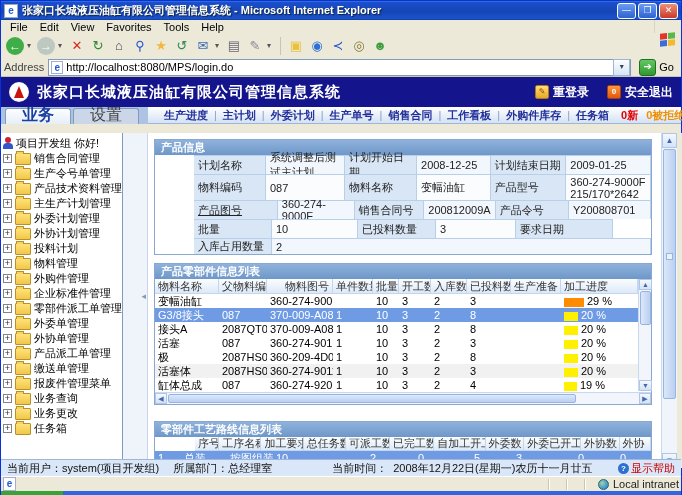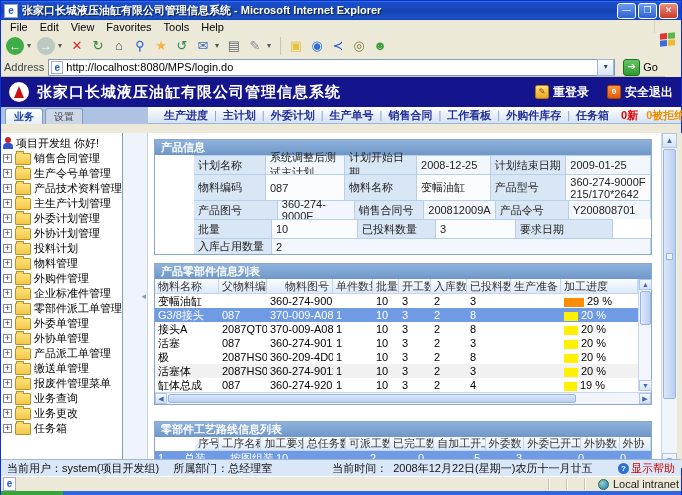--- a/index.html
+++ b/index.html
@@ -20,41 +20,41 @@
   .menu-item{padding:0 5px;color:#000;}
   .winlogo{position:absolute;right:0;top:19px;width:26px;height:39px;background:#ECE9D8;border-left:1px solid #D8D4BE;display:flex;align-items:center;justify-content:center;}
   .flag{width:16px;height:14px;display:grid;grid-template-columns:7px 7px;grid-template-rows:6px 6px;gap:1px;transform:skewY(-6deg);}
   .flag i{display:block;}
   .toolbar{position:absolute;left:0;top:32px;right:26px;height:25px;display:flex;align-items:center;gap:3px;padding-left:5px;background:#ECE9D8;border-bottom:1px solid #C9C5AE;}
   .tbtn{height:20px;min-width:18px;display:flex;align-items:center;justify-content:center;font-size:13px;}
   .tbtn .circle{width:18px;height:18px;border-radius:50%;display:flex;align-items:center;justify-content:center;color:#fff;font-size:12px;font-weight:bold;}
   .tb-dd{font-size:8px;color:#555;min-width:7px;}
   .tb-sep{width:1px;height:18px;background:#C9C5AE;margin:0 3px;}
   
-  .addressbar{position:absolute;left:0;top:57px;right:16px;height:19px;display:flex;align-items:center;background:#ECE9D8;padding:0 3px;gap:4px;box-sizing:border-box;border-bottom:1px solid #C9C5AE;}
+  .addressbar{position:absolute;left:0;top:57px;right:0;height:19px;display:flex;align-items:center;background:#ECE9D8;padding:0 3px;gap:4px;box-sizing:border-box;border-bottom:1px solid #C9C5AE;}
   .addr-label{color:#444;font-size:11px;}
   .addr-box{flex:1;height:15px;background:#fff;border:1px solid #7F9DB9;display:flex;align-items:center;padding-left:2px;}
   .addr-box .pgicon{color:#1B5CD8;font-weight:bold;font-size:10px;margin-right:3px;border:1px solid #AAC;width:10px;height:11px;text-align:center;line-height:11px;background:#fff;}
   .addr-input{border:none;outline:none;flex:1;font-size:11px;font-family:inherit;height:13px;padding:0;color:#000;background:transparent;}
   .addr-drop{width:15px;height:15px;background:linear-gradient(#FDFEFF,#D8E4F4);border:1px solid #9EB6D4;font-size:8px;color:#345;text-align:center;line-height:13px;}
   .go-btn{display:flex;align-items:center;gap:3px;padding:0 4px;height:17px;}
   .go-arrow{width:15px;height:15px;background:linear-gradient(#63C763,#2F9A2F);border:1px solid #207020;border-radius:3px;color:#fff;text-align:center;line-height:14px;font-size:10px;font-weight:bold;}
   
   .appheader{position:absolute;left:0;top:76px;right:0;height:30px;background:#14148C;display:flex;align-items:center;padding:0 8px;box-sizing:border-box;}
   .logo{width:20px;height:20px;border-radius:50%;background:radial-gradient(circle at 50% 45%,#fff 0%,#fff 55%,#D8D8E8 100%);display:flex;align-items:center;justify-content:center;margin-right:8px;}
   .logo i{display:block;width:0;height:0;border-left:5px solid transparent;border-right:5px solid transparent;border-bottom:12px solid #C11;}
   .apptitle{color:#fff;font-size:15px;font-weight:bold;letter-spacing:1px;flex:1;white-space:nowrap;}
   .hdr-btn{display:flex;align-items:center;gap:4px;color:#fff;font-size:12px;font-weight:bold;margin-left:18px;}
   .hdr-ic{width:12px;height:12px;border-radius:2px;color:#fff;font-size:8px;text-align:center;line-height:12px;}
   .hdr-ic.re{background:linear-gradient(#FFE070,#E8A820);border:1px solid #B07810;color:#843;}
   .hdr-ic.out{background:linear-gradient(#FF9840,#E05808);border:1px solid #A84000;}
   
   .tabnav{position:absolute;left:0;top:106px;right:0;height:17px;}
   .tabzone{position:absolute;left:0;top:0;width:147px;height:17px;background:#AEC3E3;display:flex;align-items:flex-end;padding-left:4px;box-sizing:border-box;gap:2px;}
-  .tab{height:15px;padding:0 8px;border:1px solid #7F9DB9;border-bottom:none;border-radius:3px 3px 0 0;font-size:10px;line-height:15px;}
+  .tab{height:15px;padding:0 16px;border:1px solid #7F9DB9;border-bottom:none;border-radius:3px 3px 0 0;font-size:16px;line-height:15px;font-family:Liberation Mono, monospace;}
   .tab.active{background:linear-gradient(#FDFEFF,#E6EEF8);color:#1A3FA0;font-weight:bold;}
   .tab.inactive{background:#CBD6E8;color:#444;}
   .navzone{position:absolute;left:147px;top:0;right:0;height:17px;background:linear-gradient(#FFFFFF,#D4E2F4);border-bottom:1px solid #9FB6D4;
     display:flex;align-items:center;padding-left:10px;box-sizing:border-box;white-space:nowrap;}
   .nav-item{color:#22309A;font-weight:bold;font-size:11px;padding:0 6px;}
   .nav-sep{color:#8AA0C8;}
   .badge-new{color:#E00000;font-weight:bold;margin-left:6px;}
   .badge-rej{color:#F09000;font-weight:bold;margin-left:8px;}
   
   .content{position:absolute;left:0;top:132px;right:0;height:335px;background:#fff;}
@@ -349,21 +349,21 @@
             </div>
             <div class="ig-row" style="height: 26px;">
               <span class="ig-cell ig-label" style="width: 78px;">物料编码</span>
               <span class="ig-cell ig-value" style="width: 86px;">087</span>
               <span class="ig-cell ig-label" style="width: 78px;">物料名称</span>
               <span class="ig-cell ig-value" style="width: 80px;">变幅油缸</span>
               <span class="ig-cell ig-label" style="width: 82px;">产品型号</span>
               <span class="ig-cell ig-value" style="width: 92px;">360-274-9000F 215/170*2642</span>
             </div>
             <div class="ig-row" style="height: 19px;">
-              <span class="ig-cell ig-label" style="width: 94px;">产品图号</span>
+              <span class="ig-cell ig-label" style="width: 94px; text-decoration: underline;">产品图号</span>
               <span class="ig-cell ig-value" style="width: 86px;">360-274-9000F</span>
               <span class="ig-cell ig-label" style="width: 78px;">销售合同号</span>
               <span class="ig-cell ig-value" style="width: 80px;">200812009A</span>
               <span class="ig-cell ig-label" style="width: 82px;">产品令号</span>
               <span class="ig-cell ig-value" style="width: 92px;">Y200808701</span>
             </div>
             <div class="ig-row" style="height: 19px;">
               <span class="ig-cell ig-label" style="width: 78px;">批量</span>
               <span class="ig-cell ig-value" style="width: 86px;">10</span>
               <span class="ig-cell ig-label" style="width: 78px;">已投料数量</span>

